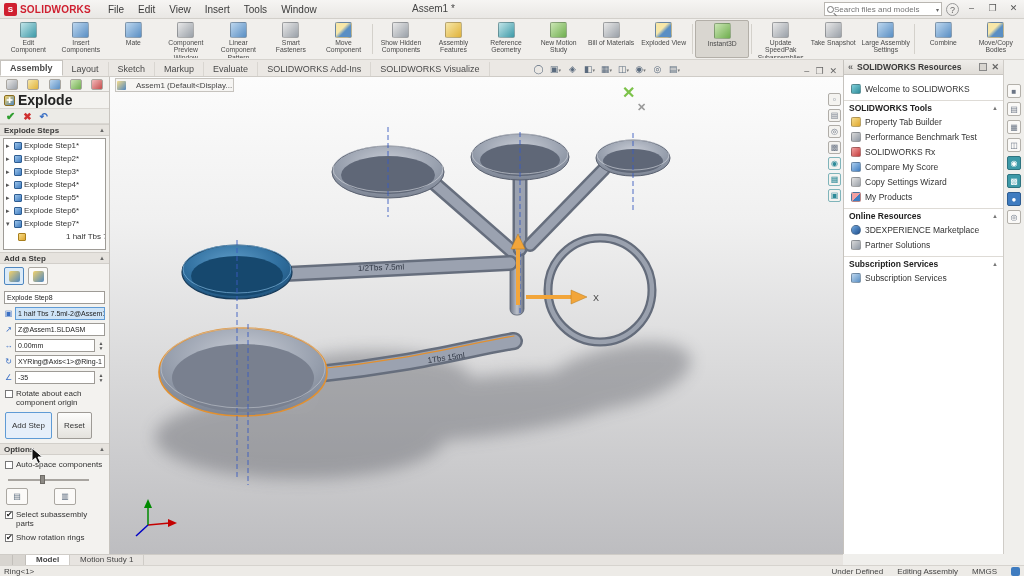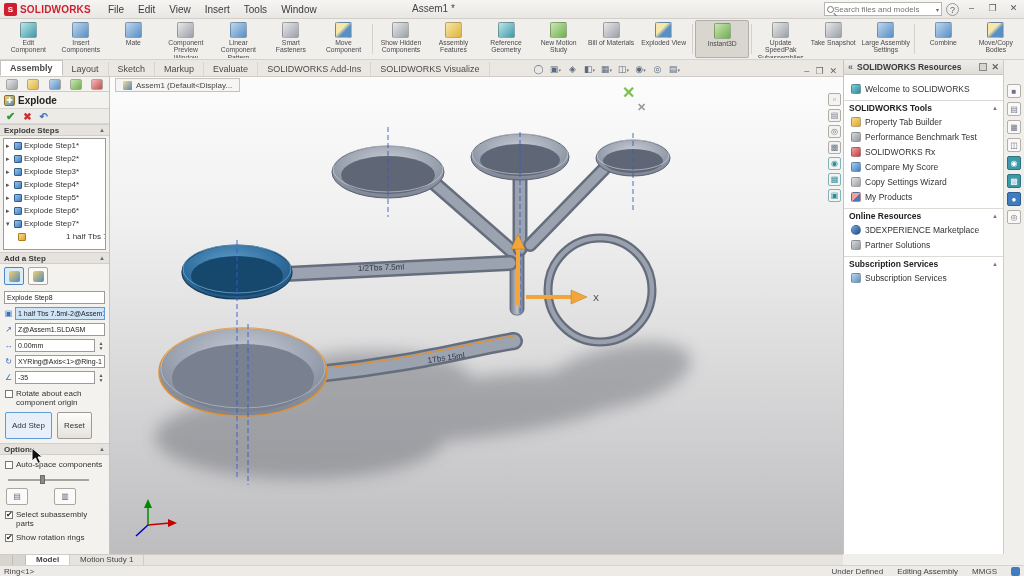--- a/index.html
+++ b/index.html
@@ -53,21 +53,21 @@
   .hico small { font-size:5px; color:#777; }
   .docctl { margin-left:auto; margin-right:6px; display:flex; gap:6px; font-size:9px; color:#666; }
 
   
   .pm { position:absolute; top:77px; left:0; width:110px; height:477px; background:#f3f2ef;
     border-right:1px solid #c6c3be; font-size:8px; overflow:hidden; z-index:5; }
   .pmtabs { height:15px; border-bottom:1px solid #cfccc7; display:flex; align-items:center;
     justify-content:space-between; padding:0 6px; }
   .pmtab { width:12px; height:11px; border-radius:2px; border:1px solid #a9a6a0; }
   .pmtitle { height:16px; display:flex; align-items:center; gap:3px; padding:0 4px; }
-  .pmtitle b { font-size:10px; color:#222; }
+  .pmtitle b { font-size:14px; color:#222; }
   .exico { width:11px; height:11px; background:linear-gradient(135deg,#f4d26a,#4f87c0);
     border:1px solid #8a6d20; border-radius:2px; color:#fff; font-size:8px; line-height:10px; text-align:center; }
   .pmact { height:16px; display:flex; align-items:center; gap:8px; padding:0 6px;
     background:#ecebe7; border-top:1px solid #d9d6d1; border-bottom:1px solid #d9d6d1; }
   .ok   { color:#2f9e2f; font-size:11px; font-weight:bold; }
   .no   { color:#cf3030; font-size:10px; font-weight:bold; }
   .undo { color:#3a6fc4; font-size:10px; font-weight:bold; }
   .sec { height:12px; background:#e6e3de; border-top:1px solid #d2cfca; border-bottom:1px solid #d2cfca;
     display:flex; align-items:center; padding:0 4px; font-size:8px; font-weight:bold; color:#3a3a3a; }
   .sec .chev { margin-left:auto; font-size:6px; color:#666; }
@@ -101,21 +101,21 @@
   .slider .track { position:absolute; top:4px; left:0; right:12px; height:2px; background:#a8a5a0; }
   .slider .thumb { position:absolute; top:0; left:34%; width:5px; height:9px; background:#8d8a85; border:1px solid #6e6b66; }
   .obtns { display:flex; gap:26px; margin:3px 6px; }
   .obtn { width:22px; height:17px; border:1px solid #aaa7a1; background:#fbfaf8; border-radius:2px;
     display:flex; align-items:center; justify-content:center; font-size:8px; color:#5b6b7e; }
 
   
   .graphics { position:absolute; top:77px; left:110px; width:733px; height:477px;
     background:linear-gradient(180deg,#fcfcfc 0%,#f0f0f0 30%,#d9d9da 62%,#bdbdc0 100%); overflow:hidden; }
   .doctab { position:absolute; top:1px; left:5px; height:14px; background:#f6f5f3; border:1px solid #c6c3be;
-    display:flex; align-items:center; gap:4px; font-size:8px; color:#444; padding:0 7px; }
+    display:flex; align-items:center; gap:10px; font-size:8px; color:#444; padding:0 1px; }
   .doctab .dico { width:9px; height:9px; background:linear-gradient(135deg,#f6dc8a,#4f87c0); border-radius:1px; }
   .confirm-green { position:absolute; left:512px; top:6px; color:#7cc24a; font-size:16px; font-weight:bold; }
   .confirm-gray { position:absolute; left:527px; top:24px; color:#9a9a9a; font-size:11px; font-weight:bold; }
   .sidecol { position:absolute; right:2px; top:16px; display:flex; flex-direction:column; gap:3px; }
   .sico { width:13px; height:13px; border:1px solid #b0ada8; background:#f4f3f0; border-radius:2px;
     font-size:8px; line-height:12px; text-align:center; color:#6b7585; }
   .sico.teal { color:#2e8b99; border-color:#7fb4ba; }
   svg.model { position:absolute; inset:0; font-family:"Liberation Sans",sans-serif; }
 
   

